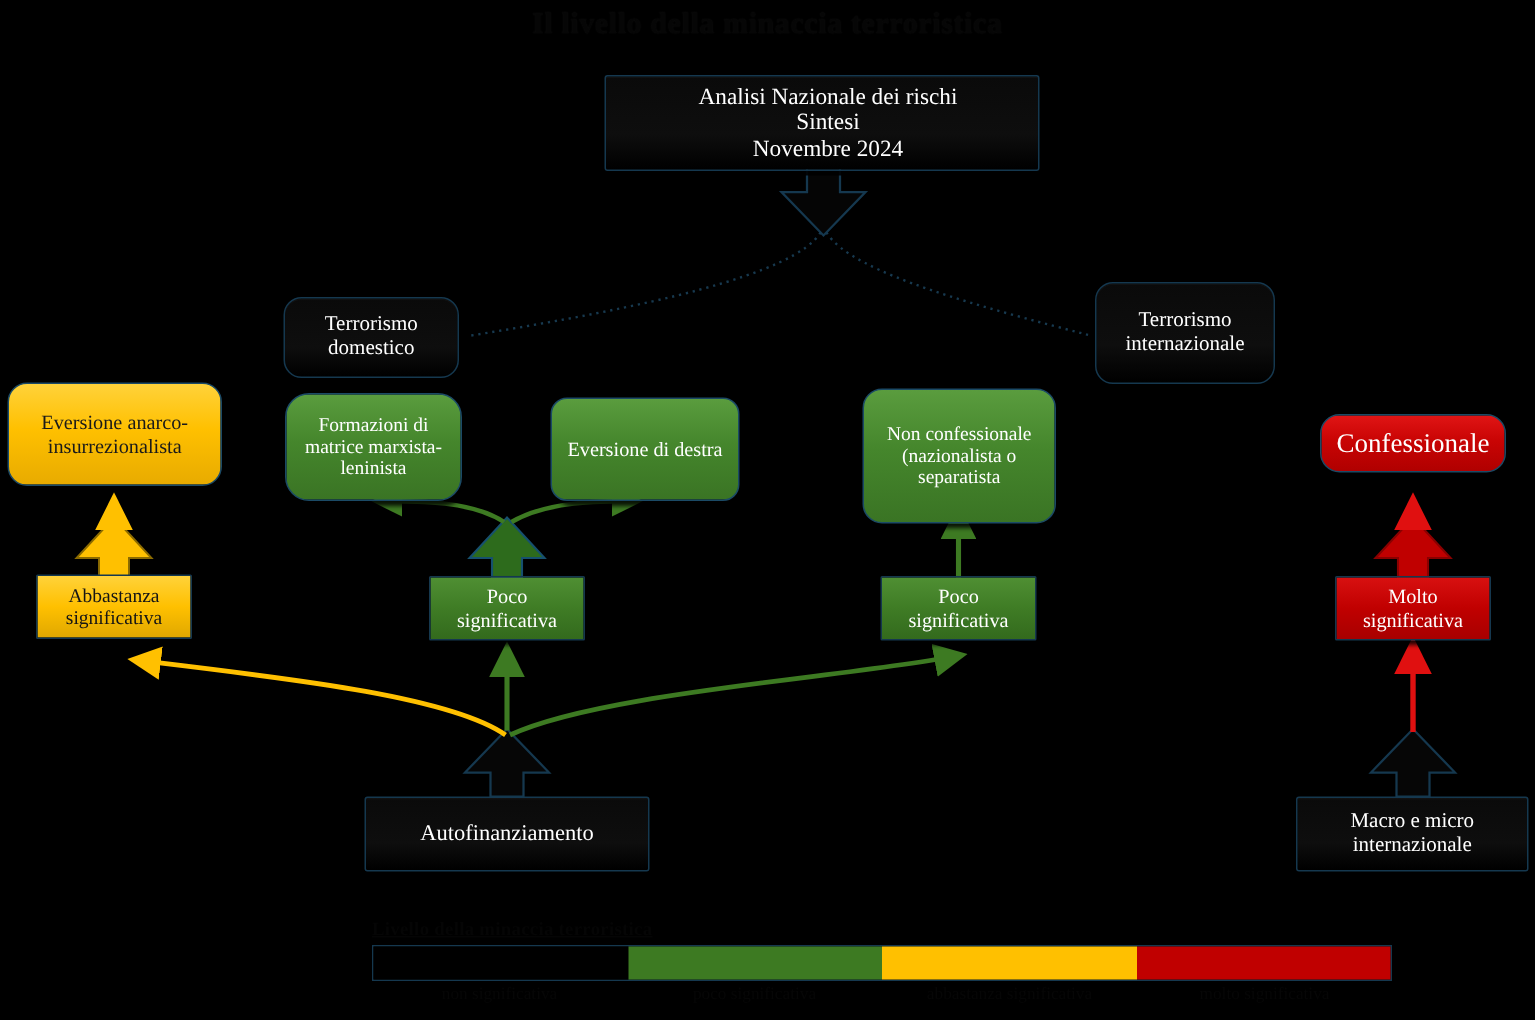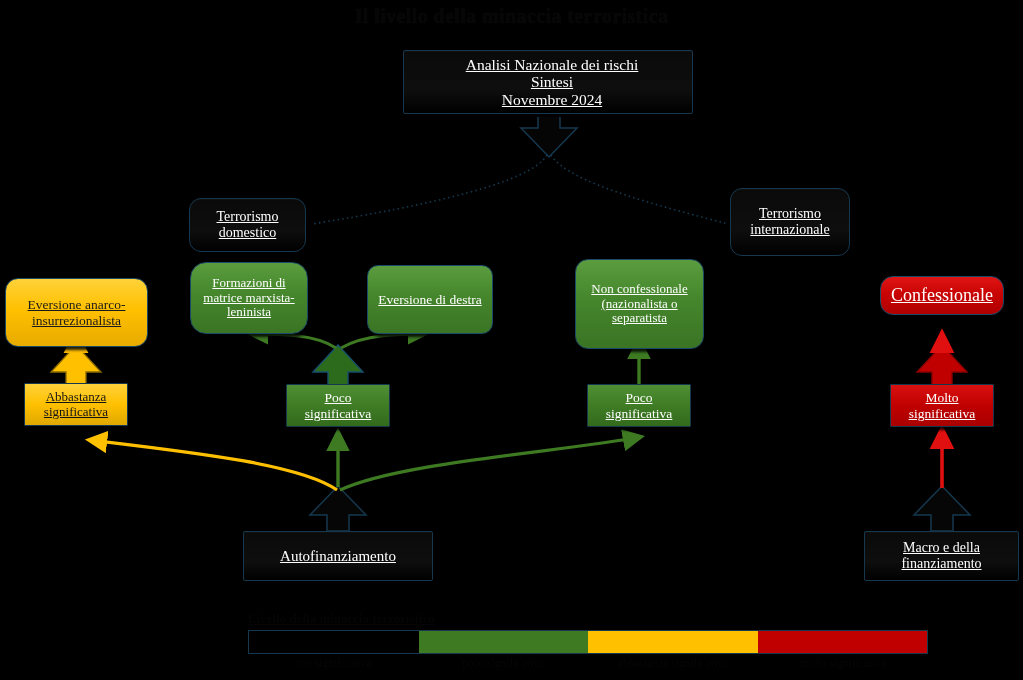--- a/index.html
+++ b/index.html
@@ -5,21 +5,21 @@
   html,body{margin:0;padding:0;background:#000;}
   body{
     width:1023px;height:680px;position:relative;overflow:hidden;
     font-family:"Liberation Serif","DejaVu Serif",serif;
     background:#000;
   }
   #stage{position:absolute;inset:0;}
   svg.layer{position:absolute;left:0;top:0;width:1023px;height:680px;pointer-events:none;}
 
   .node{position:absolute;box-sizing:border-box;display:flex;align-items:center;
-        justify-content:center;text-align:center;line-height:1.12;text-decoration:underline;}
+        justify-content:center;text-align:center;line-height:1.12;}
   .node span{display:block;width:100%;padding:0 4px;}
 
   
   .dark{
     background:linear-gradient(180deg,#0a0a0a 0%,#0e0e0e 62%,#000 100%);
     border:1.6px solid #15384f;color:#ffffff;
     box-shadow:3px 3px 0 rgba(0,0,0,.9), inset 0 1px 0 rgba(255,255,255,.03);
   }
   .dark.round{border-radius:12px;justify-content:flex-end;}
   .dark.sq{border-radius:2px;}
@@ -124,21 +124,21 @@
   </div>
 
   <div class="node dark round" style="left:189px;top:198px;width:117px;height:54px;font-size:14px;">
     <span>Terrorismo domestico</span>
   </div>
 
   <div class="node dark round" style="left:730px;top:188px;width:120px;height:68px;font-size:14px;">
     <span>Terrorismo internazionale</span>
   </div>
 
-  <div class="node rbox yellow" style="left:5px;top:278px;width:143px;height:69px;font-size:13.5px;">
+  <div class="node rbox yellow" style="left:5px;top:255px;width:143px;height:69px;font-size:13.5px;">
     <span>Eversione anarco-insurrezionalista</span>
   </div>
 
   <div class="node rbox green" style="left:190px;top:262px;width:118px;height:72px;font-size:13px;border-radius:16px;">
     <span>Formazioni di matrice marxista-leninista</span>
   </div>
 
   <div class="node rbox green" style="left:367px;top:265px;width:126px;height:69px;font-size:13.5px;border-radius:11px;">
     <span>Eversione di destra</span>
   </div>
@@ -165,21 +165,21 @@
 
   <div class="node banner red" style="left:890px;top:384px;width:104px;height:43px;font-size:13.5px;">
     <span>Molto significativa</span>
   </div>
 
   <div class="node dark sq" style="left:243px;top:531px;width:190px;height:50px;font-size:15px;">
     <span>Autofinanziamento</span>
   </div>
 
   <div class="node dark sq" style="left:864px;top:531px;width:155px;height:50px;font-size:14px;">
-    <span>Macro e della finanziamento</span>
+    <span>Macro e micro internazionale</span>
   </div>
 
   <div id="legend">
     <div id="legend-title">Livello della minaccia terroristica</div>
     <div id="legend-bar">
       <div style="background:#000000;"></div>
       <div style="background:#3D7A22;"></div>
       <div style="background:#FFC000;"></div>
       <div style="background:#C00000;"></div>
     </div>

